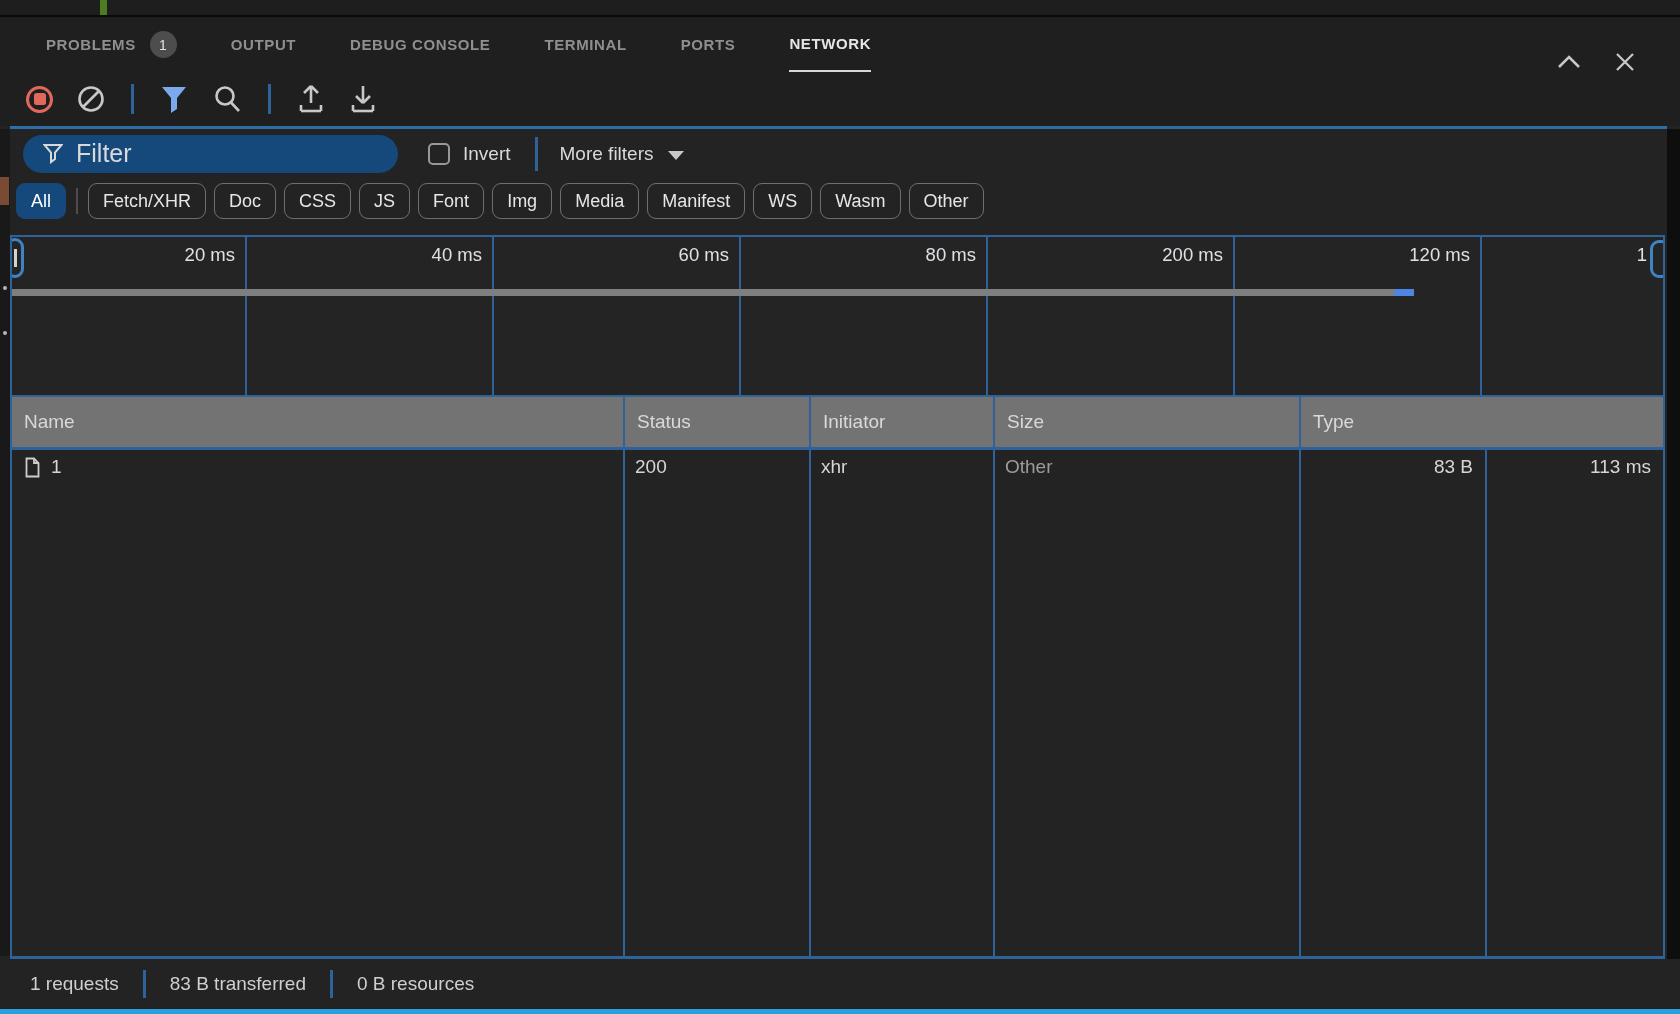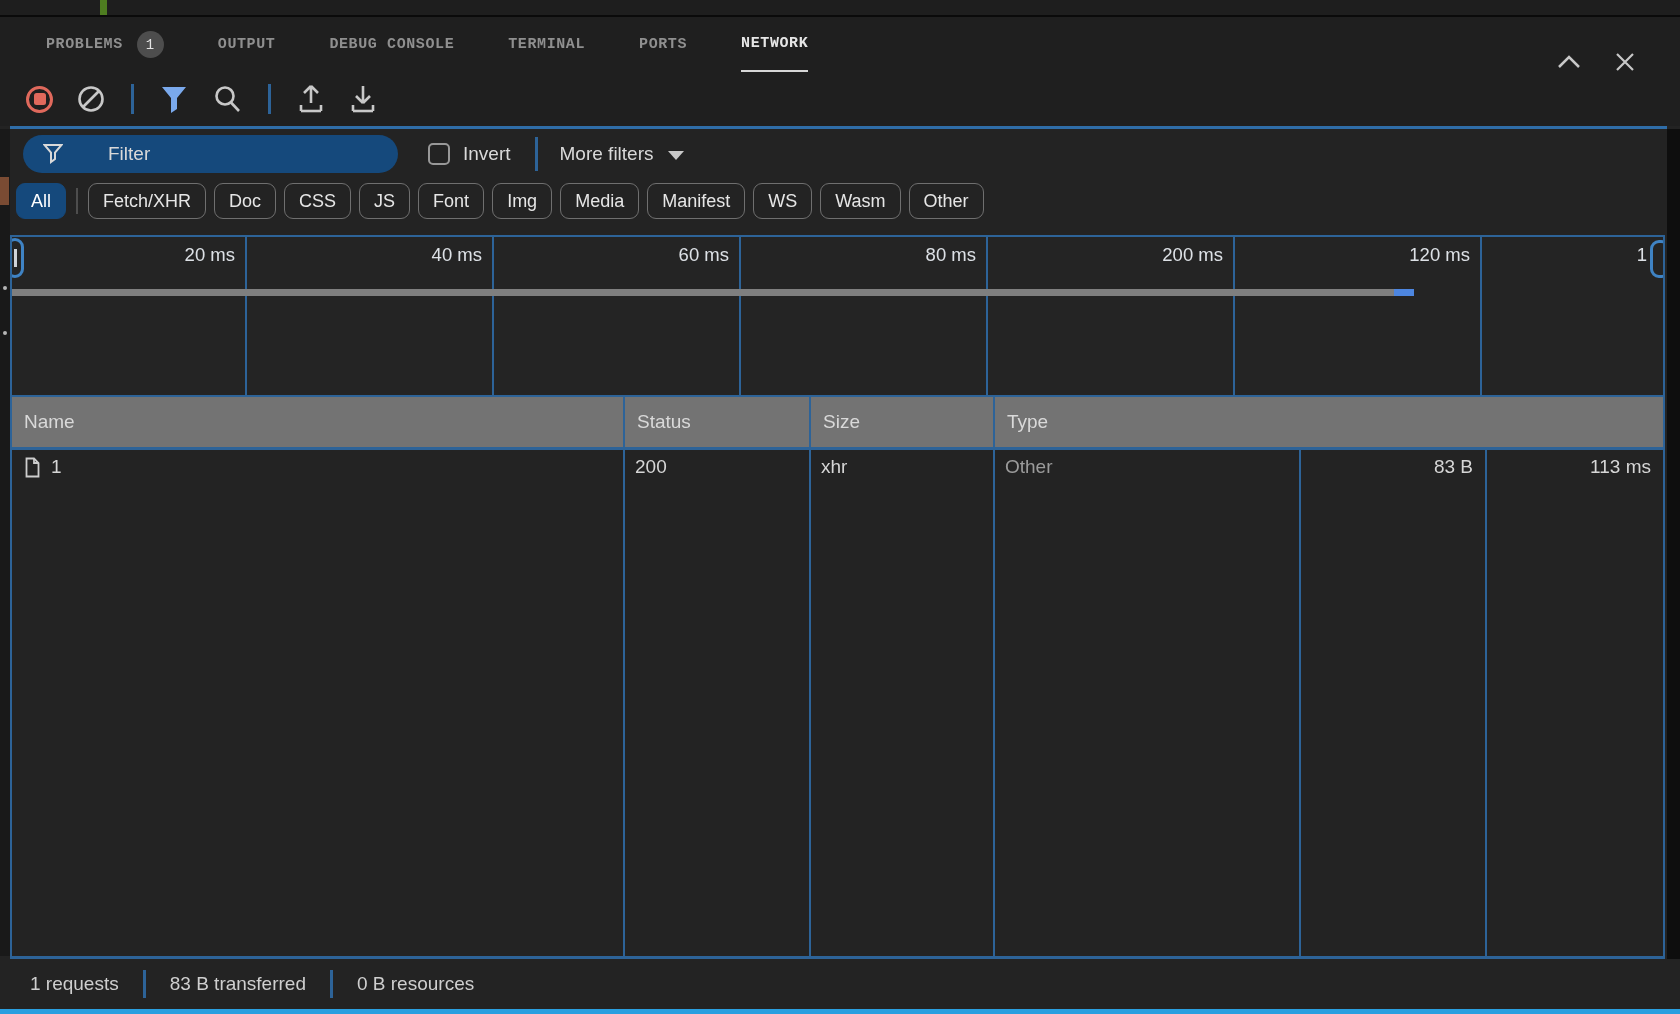--- a/index.html
+++ b/index.html
@@ -9,21 +9,21 @@
     background:#232323; font-family:"Liberation Sans", sans-serif; color:#d7d7d7;
   }
   
   .editor-strip { position:absolute; left:0; top:0; width:1680px; height:15px; background:#1e1e1e; overflow:hidden; }
   .editor-line { position:absolute; top:-11px; left:0; white-space:pre; font-family:"DejaVu Sans Mono", monospace; font-size:21px; line-height:26px; }
   .gutter-bar { position:absolute; left:100px; top:0; width:7px; height:26px; background:#4e7d20; }
   .editor-sep { position:absolute; left:0; top:15px; width:1680px; height:2px; background:#0a0a0a; }
 
   
   .tabbar { position:absolute; left:0; top:17px; width:1680px; height:55px; background:#1f1f1f; display:flex; align-items:stretch; padding-left:46px; }
-  .tab { display:flex; align-items:center; gap:14px; margin-right:54px; font-size:15px; font-weight:700; letter-spacing:0.6px; color:#8f8f8f; cursor:pointer;font-family:Liberation Mono, monospace; }
+  .tab { display:flex; align-items:center; gap:14px; margin-right:54px; font-size:15px; font-weight:700; letter-spacing:0.6px; color:#8f8f8f; cursor:pointer; }
   .tab.active { color:#e6e6e6; border-bottom:2.5px solid #d7d7d7; }
   .badge { width:27px; height:27px; border-radius:50%; background:#4d4d4d; color:#e3e3e3; font-size:14px; font-weight:400; display:flex; align-items:center; justify-content:center; }
   .win-controls { position:absolute; right:44px; top:17px; height:55px; display:flex; align-items:center; gap:32px; }
   .win-controls svg { display:block; cursor:pointer; }
 
   
   .toolbar { position:absolute; left:0; top:72px; width:1680px; height:54px; background:#1f1f1f; display:flex; align-items:center; padding-left:26px; gap:24px; }
   .toolbar .vsep { width:3px; height:30px; background:#2d6398; margin:0 2px; }
   .record-icon { width:27px; height:27px; border:3px solid #e0695c; border-radius:50%; display:flex; align-items:center; justify-content:center; }
   .record-icon .sq { width:12px; height:12px; background:#e0695c; border-radius:2.5px; }
@@ -32,21 +32,21 @@
   
   .dt-top-border { position:absolute; left:10px; top:126px; width:1657px; height:3px; background:#2f6da8; }
   .left-strip { position:absolute; left:0; top:129px; width:10px; height:827px; background:#191919; }
   .left-strip .brown { position:absolute; left:0; top:48px; width:9px; height:28px; background:#7a4b33; }
   .left-strip .dot { position:absolute; left:3px; width:4px; height:4px; border-radius:50%; background:#b5b5b5; }
   .right-strip { position:absolute; left:1667px; top:129px; width:13px; height:879px; background:#0e0e0e; }
 
   
   .filter-row { position:absolute; left:10px; top:129px; width:1657px; height:49px; display:flex; align-items:center; background:#232323; }
   .filter-pill { margin-left:13px; width:375px; height:38px; border-radius:19px; background:#15497c; display:flex; align-items:center; padding-left:20px; gap:13px; }
-  .filter-pill input { background:transparent; border:none; outline:none; color:#d9d9d9; font-size:19px; font-family:"Liberation Sans",sans-serif; width:280px;margin-left:32px; }
+  .filter-pill input { background:transparent; border:none; outline:none; color:#d9d9d9; font-size:25px; font-family:"Liberation Sans",sans-serif; width:280px; }
   .filter-pill input::placeholder { color:#d9d9d9; opacity:1; }
   .checkbox { margin-left:30px; width:22px; height:22px; border:2px solid #989898; border-radius:5px; background:transparent; cursor:pointer; }
   .invert-label { margin-left:13px; font-size:19px; color:#d9d9d9; }
   .filter-row .vsep { margin-left:24px; width:3px; height:34px; background:#2d6398; }
   .more-filters { margin-left:22px; display:flex; align-items:center; gap:14px; font-size:19px; color:#d9d9d9; cursor:pointer; }
   .tri-down { width:0; height:0; border-left:8px solid transparent; border-right:8px solid transparent; border-top:9px solid #c9c9c9; margin-top:3px; }
 
   
   .chips-row { position:absolute; left:10px; top:178px; width:1657px; height:46px; display:flex; align-items:center; padding-left:6px; }
   .chip { height:36px; padding:0 14px; margin-right:8px; border:1.5px solid #6f6f6f; border-radius:9px; display:flex; align-items:center; font-size:18px; color:#e6e6e6; cursor:pointer; background:transparent; }
@@ -217,20 +217,21 @@
     <div class="progress-blue" style="left:1382px; width:20px"></div>
     <div class="left-artifact">
         <div class="bar"></div>
       </div>
     <div class="right-artifact"></div>
   </div>
 
   <div class="table-header grid-cols">
     <div class="hcell">Name</div>
     <div class="hcell">Status</div>
+    <div class="hcell">Initiator</div>
     <div class="hcell">Size</div>
     <div class="hcell">Type</div>
   </div>
 
   <div class="table-body">
     <div class="col-line" style="left:611px"></div>
     <div class="col-line" style="left:797px"></div>
     <div class="col-line" style="left:981px"></div>
     <div class="col-line" style="left:1287px"></div>
     <div class="col-line" style="left:1473px"></div>

